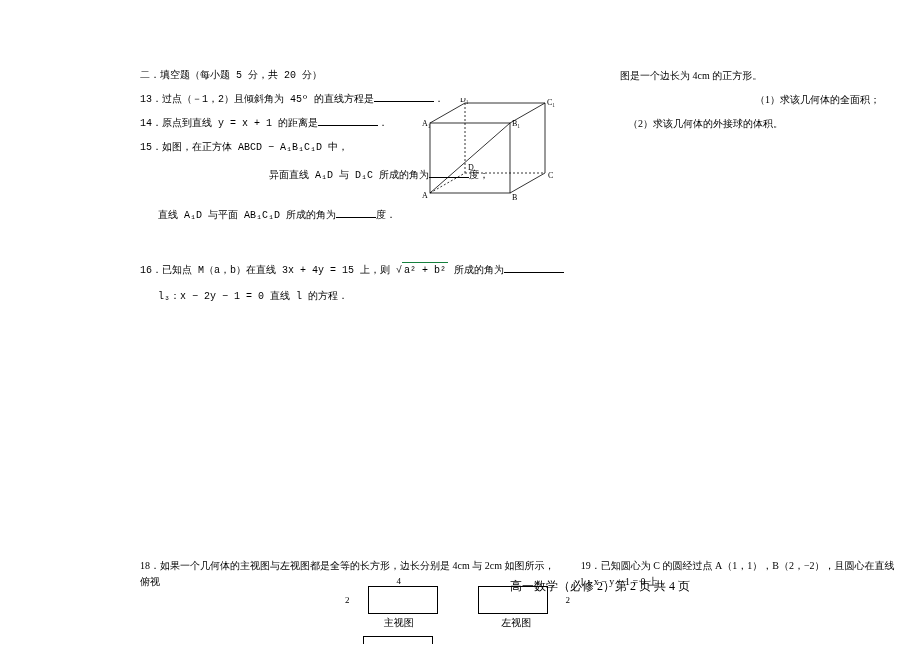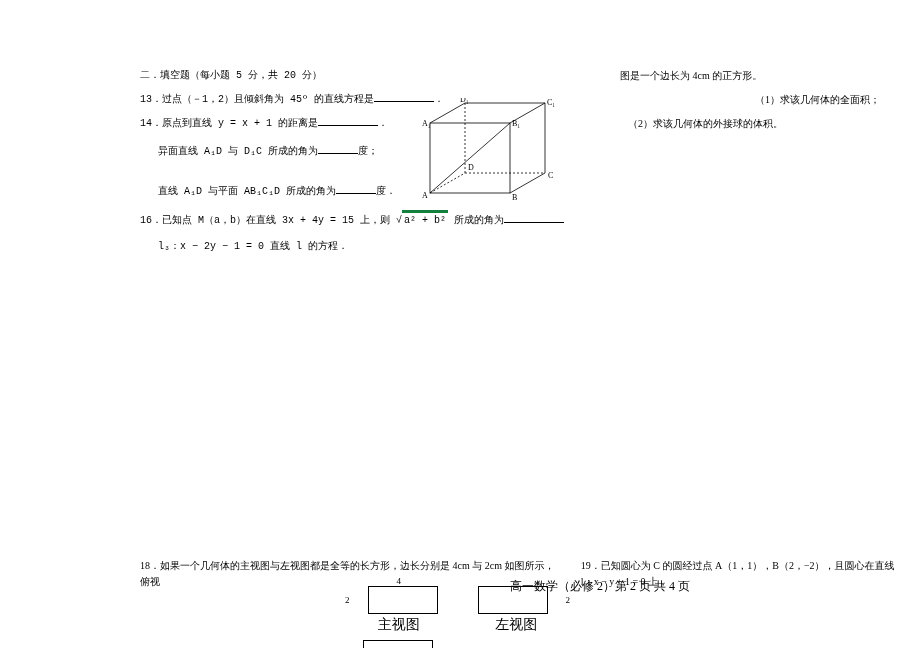--- a/index.html
+++ b/index.html
@@ -33,39 +33,40 @@
     .blank {
       display: inline-block;
       border-bottom: 1px solid #000;
       min-width: 60px;
       height: 10px;
       vertical-align: baseline;
     }
     .blank-short { min-width: 40px; }
     .sqrt {
       display: inline-block;
-      border-top: 3px solid #15803d;
+      border-top: 1px solid #15803d;
       padding: 0 2px;
+      margin-top: 28px;
     }
     .cube-svg {
       position: absolute;
       left: 410px;
       top: 98px;
     }
     .views-block {
       position: absolute;
       left: 345px;
       top: 576px;
     }
     .rect-view {
       border: 1px solid #000;
       display: inline-block;
       margin: 0 15px;
     }
-    .view-label { text-align: center; font-size: 14px; margin-top: 2px; }
+    .view-label { text-align: center; font-size: 10px; margin-top: 2px; }
     .view-row { display: flex; align-items: center; }
     .dim-label { font-size: 9px; }
     .bottom-row {
       position: absolute;
       left: 140px;
       top: 558px;
       width: 760px;
       display: flex;
     }
     .footer {
@@ -79,21 +80,22 @@
 <body>
 
 <div class="col-left">
   <div class="line">二．填空题（每小题 5 分，共 20 分）</div>
   <div class="line">
     <span>13．过点（－1，2）且倾斜角为 45º 的直线方程是</span><span class="blank"></span>．
   </div>
   <div class="line">
     <span>14．原点到直线 y = x + 1 的距离是</span><span class="blank"></span>．
   </div>
-  <div class="line indent" style="margin-top:12px;">
+  <div class="line">15．如图，在正方体 ABCD − A₁B₁C₁D 中，</div>
+  <div class="line indent" style="margin-top:12px;text-align:center;">
     <span>异面直线 A₁D 与 D₁C 所成的角为</span><span class="blank blank-short"></span><span>度；</span>
   </div>
   <div class="line indent" style="margin-top:24px;">
     <span>直线 A₁D 与平面 AB₁C₁D 所成的角为</span><span class="blank blank-short"></span><span>度．</span>
   </div>
   <div class="line" style="margin-top:10px;">
     <span>16．已知点 M（a，b）在直线 3x + 4y = 15 上，则 √</span><span class="sqrt">a² + b²</span><span> 所成的角为</span><span class="blank"></span>
   </div>
 
   <div class="line indent" style="margin-top:10px;">l₃：x − 2y − 1 = 0 直线 l 的方程．</div>

